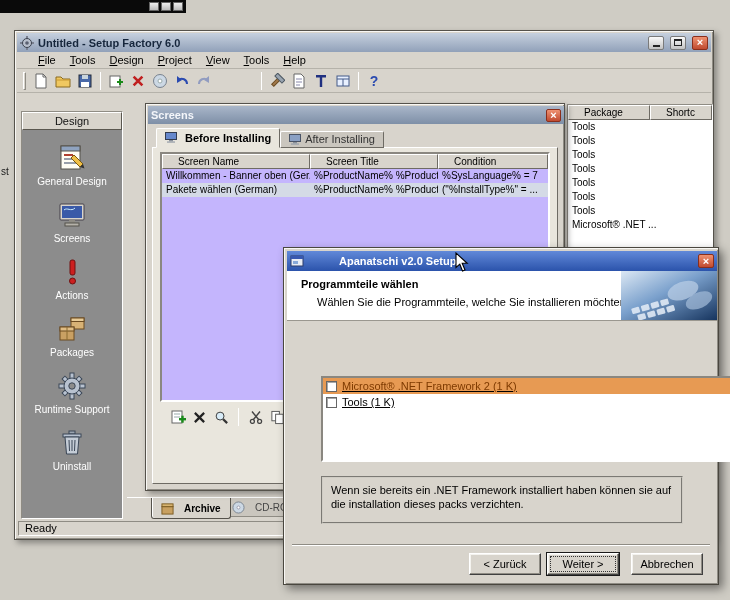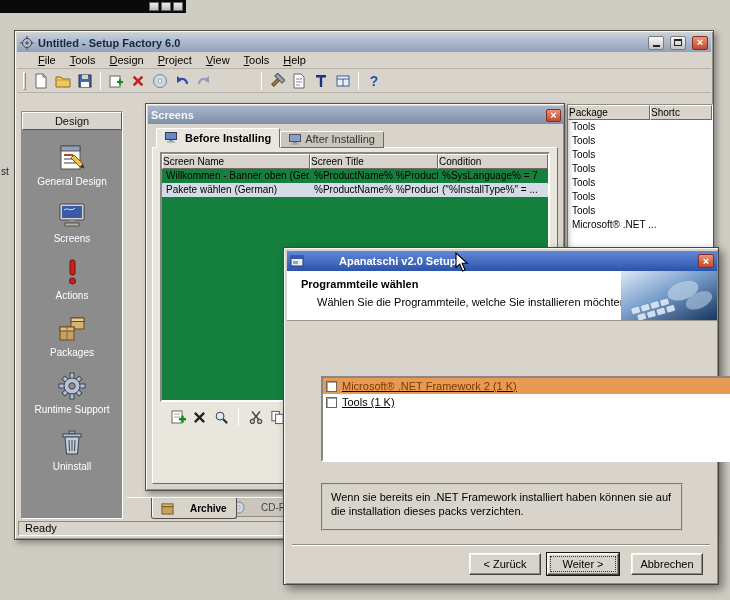--- a/index.html
+++ b/index.html
@@ -5,21 +5,21 @@
   * { box-sizing: border-box; margin: 0; padding: 0; }
   html,body { width:730px; height:600px; }
   body { font-family:"Liberation Sans", sans-serif; font-size:11px; color:#000; }
 
   .desktop { position:relative; width:730px; height:600px; background:#cfccc4; overflow:hidden; }
 
   
   .b-out  { border:1px solid; border-color:#ffffff #5a574f #5a574f #ffffff; }
   .b-in   { border:1px solid; border-color:#8f8c84 #ffffff #ffffff #8f8c84; }
   .b-sunk { border:2px solid; border-color:#8a8780 #ffffff #ffffff #8a8780; }
-  .etched { border:2px groove #cfccc4;margin-top:7px; }
+  .etched { border:2px groove #cfccc4; }
   .hline-groove { height:2px; border-top:1px solid #8f8c84; border-bottom:1px solid #ffffff; }
 
   .winframe { background:#d8d4cc; border:1px solid #55524b;
     box-shadow: inset 1px 1px 0 #f8f7f4, inset -1px -1px 0 #8f8c84, 3px 3px 6px rgba(0,0,0,.35); }
 
   .titlebar { position:absolute; display:flex; align-items:center; gap:4px; padding:0 3px; }
   .tb-main    { background:linear-gradient(180deg,#c6d0de,#91a1b9); color:#16263c; }
   .tb-screens { background:linear-gradient(180deg,#a9b6c9,#7e8fa7); color:#f4f6fa; }
   .tb-dialog  { background:linear-gradient(180deg,#6189d9,#2b53ab); color:#fff; }
   .tb-title { font-weight:bold; font-size:11px; white-space:nowrap; overflow:hidden; flex:1; }
@@ -57,43 +57,43 @@
   
   .sidebar { position:absolute; left:6px; top:80px; width:102px; height:408px; background:#8c8c8c; }
   .design-hdr { background:#d8d4cc; text-align:center; padding:2px 0; font-size:11px; color:#111; }
   .side-item { display:flex; flex-direction:column; align-items:center; gap:3px; margin-top:13px;
     color:#fff; font-size:10px; cursor:default; }
 
   
   .pkg-panel { position:absolute; left:552px; top:73px; width:146px; height:394px; background:#fff; overflow:hidden; }
   .pkg-head { display:flex; }
   .lh { background:#d8d4cc; border:1px solid; border-color:#fff #6e6b64 #6e6b64 #fff;
-    padding:1px 0; font-size:10px; white-space:nowrap; overflow:hidden; }
+    padding:1px 15px; font-size:10px; white-space:nowrap; overflow:hidden; }
   .pkg-row { padding:0 4px; font-size:10px; height:14px; line-height:14px; white-space:nowrap; }
 
   
   .btab-strip { position:absolute; left:112px; top:466px; right:2px; height:21px; border-top:1px solid #fff; }
-  .btab { position:absolute; top:0; height:19px; display:flex; align-items:center; gap:16px; padding:0 9px;
+  .btab { position:absolute; top:0; height:19px; display:flex; align-items:center; gap:10px; padding:0 9px;
     background:#cac6be; border:1px solid #8f8c84; border-top:none; border-radius:0 0 3px 3px; font-size:10px; color:#444; }
   .btab.active { background:#d8d4cc; color:#000; font-weight:bold; height:21px; z-index:2;
     border-color:#55524b; box-shadow: inset 1px 0 0 #fff; }
 
   .statusbar { position:absolute; left:2px; right:2px; bottom:2px; height:17px; background:#d8d4cc; display:flex; padding:1px; }
   .status-cell { flex:1; padding:0 6px; line-height:13px; font-size:11px; }
 
   
   .screens-window { position:absolute; left:145px; top:103px; width:420px; height:388px; }
   .sw-titlebar { left:2px; top:2px; width:416px; height:18px; }
   .tabs-row { position:absolute; left:10px; top:24px; display:flex; align-items:flex-end; height:20px; }
   .tab { display:flex; align-items:center; gap:4px; padding:2px 8px 3px; background:#cac6be;
     border:1px solid; border-color:#fff #6e6b64 #6e6b64 #fff; border-radius:2px 2px 0 0; height:17px; color:#333; }
   .tab.active { background:#e9e6dd; font-weight:bold; color:#000; height:20px; border-bottom:1px solid #e9e6dd; z-index:2;gap:8px; }
   .tabpage { position:absolute; left:6px; top:43px; right:6px; bottom:6px; background:#e9e6dd;
     border:1px solid; border-color:#fff #6e6b64 #6e6b64 #fff; }
-  .screen-list { position:absolute; left:14px; top:48px; width:390px; height:250px; background:#15803d; overflow:hidden; }
+  .screen-list { position:absolute; left:14px; top:48px; width:390px; height:250px; background:#c4b5fd; overflow:hidden; }
   .sl-head { display:flex; }
   .sl-row { display:flex; font-size:10px; height:14px; line-height:14px; }
   .sl-row.selected { background:#d4dae6; }
   .sl-cell { padding:0 4px; white-space:nowrap; overflow:hidden; flex:none; }
   .c-name { width:148px; } .c-title { width:128px; } .c-cond { width:112px; }
   .sl-toolbar { position:absolute; left:22px; top:304px; display:flex; align-items:center; gap:3px; }
   .slbtn { width:19px; height:18px; display:flex; align-items:center; justify-content:center; }
 
   
   .dialog { position:absolute; left:283px; top:247px; width:436px; height:338px; background:#d8d4cc;

